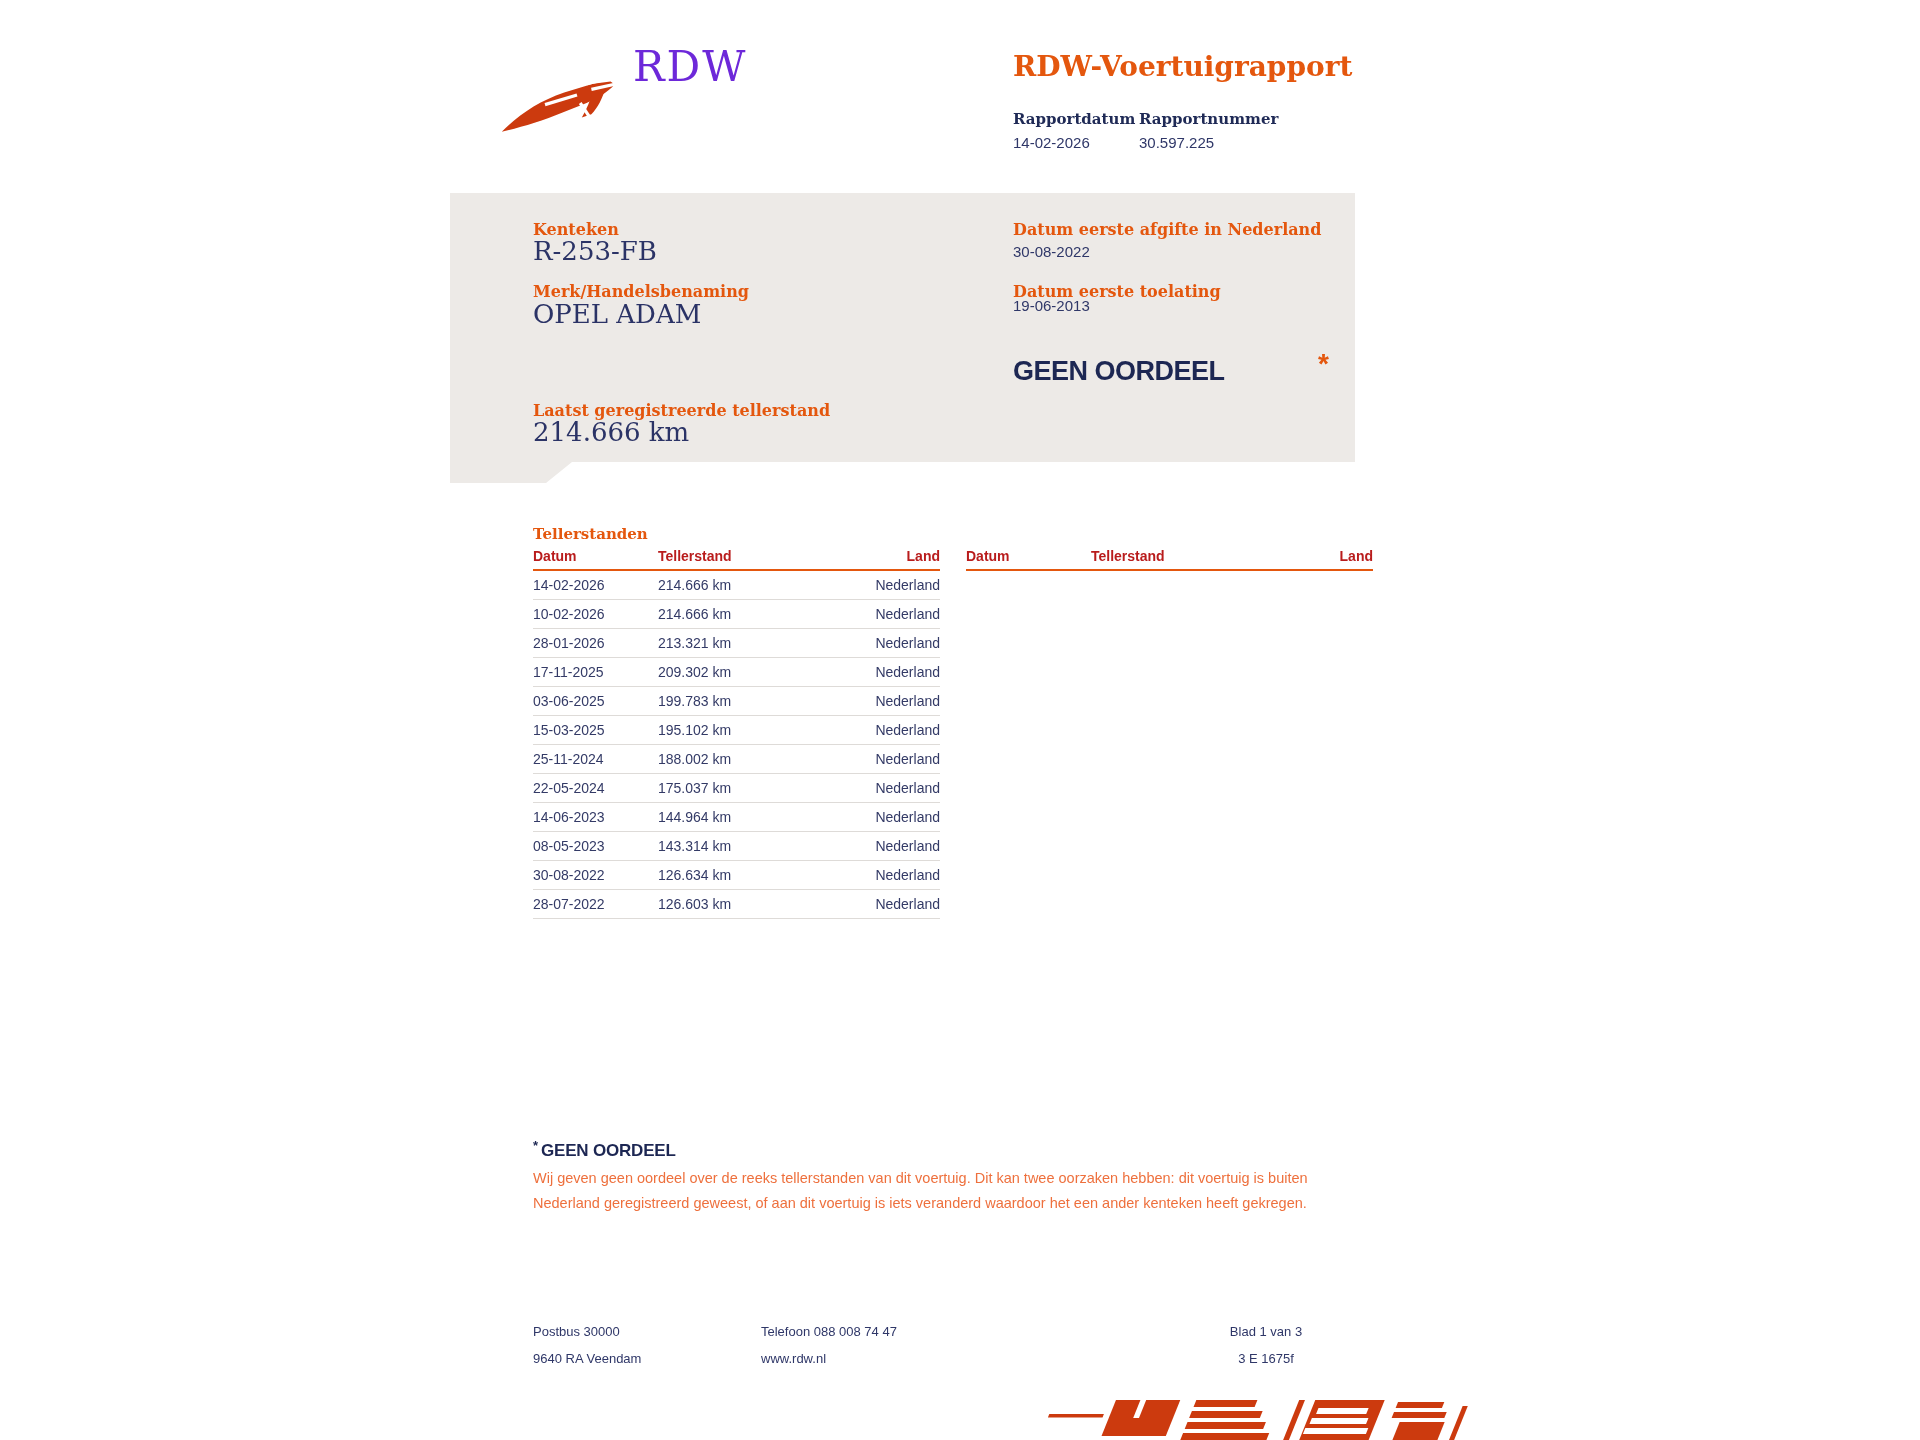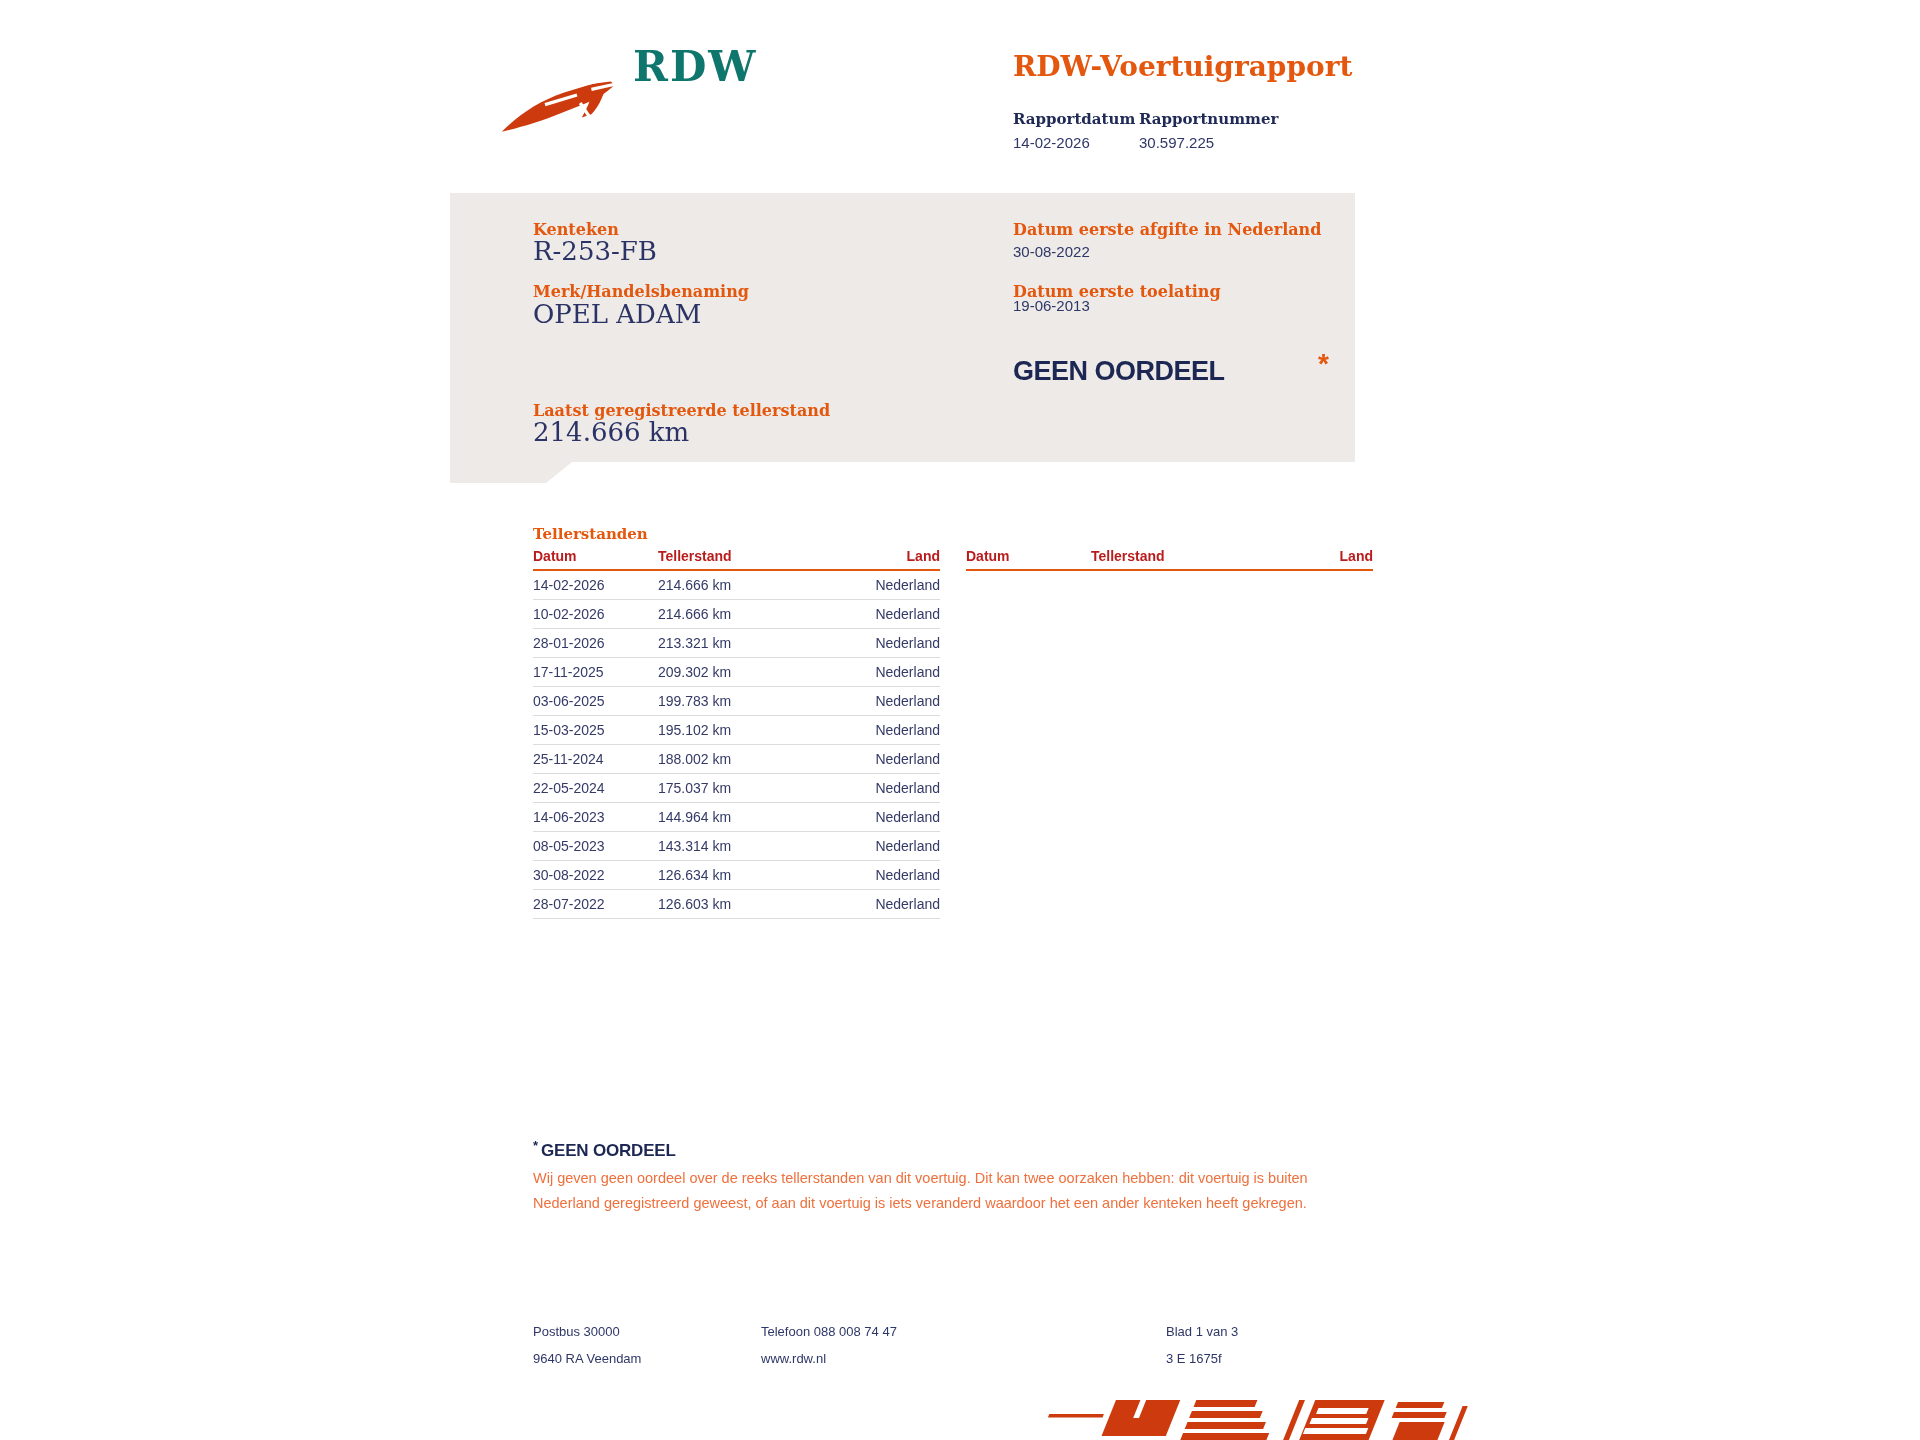--- a/index.html
+++ b/index.html
@@ -5,22 +5,22 @@
   * { margin:0; padding:0; box-sizing:border-box; }
   html,body { width:1920px; height:1440px; overflow:hidden; background:#ffffff; }
   .page {
     position:relative; width:1920px; height:1440px; background:#ffffff;
     font-family:"Liberation Sans", sans-serif; color:#2f3768;
   }
   .abs { position:absolute; }
 
   
   .brand-text {
-    font-family:"DejaVu Serif", serif; font-weight:bold; font-size:42px;
-    color:#0f766e; letter-spacing:2px;
+    font-family:"DejaVu Serif", serif; font-weight:normal; font-size:42px;
+    color:#6d28d9; letter-spacing:2px;
   }
   .doc-title {
     font-family:"DejaVu Serif", serif; font-weight:bold; font-size:28px;
     color:#e4570e;
   }
   .meta-label {
     font-family:"DejaVu Serif", serif; font-weight:bold; font-size:15px;
     color:#1f2a56;
   }
   .meta-value { font-size:15px; color:#2f3768; }
@@ -73,21 +73,21 @@
   }
   .footnote-star {
     font-weight:bold; font-size:13px; color:#1d2753; vertical-align:6px; margin-right:3px;
   }
   .footnote-body {
     width:785px; font-size:14.5px; line-height:25px; color:#ee703d;
   }
 
   
   .footer-text { font-size:13px; line-height:27px; color:#2f3768; }
-  .footer-right { text-align:left; }
+  .footer-right { text-align:center; }
 </style>
 </head>
 <body>
 
 <div class="page">
 
   <div class="abs" style="left:496px; top:55px; width:130px; height:80px;">
     <svg width="130" height="80" viewBox="0 0 160 100">
       <g fill="#cc3a0e">
         <path d="M6,96 C28,74 52,58 84,47 L120,36 L142,33 L147,37 C138,47 126,54 112,60 L82,72 C56,83 28,91 6,96 Z"></path>

